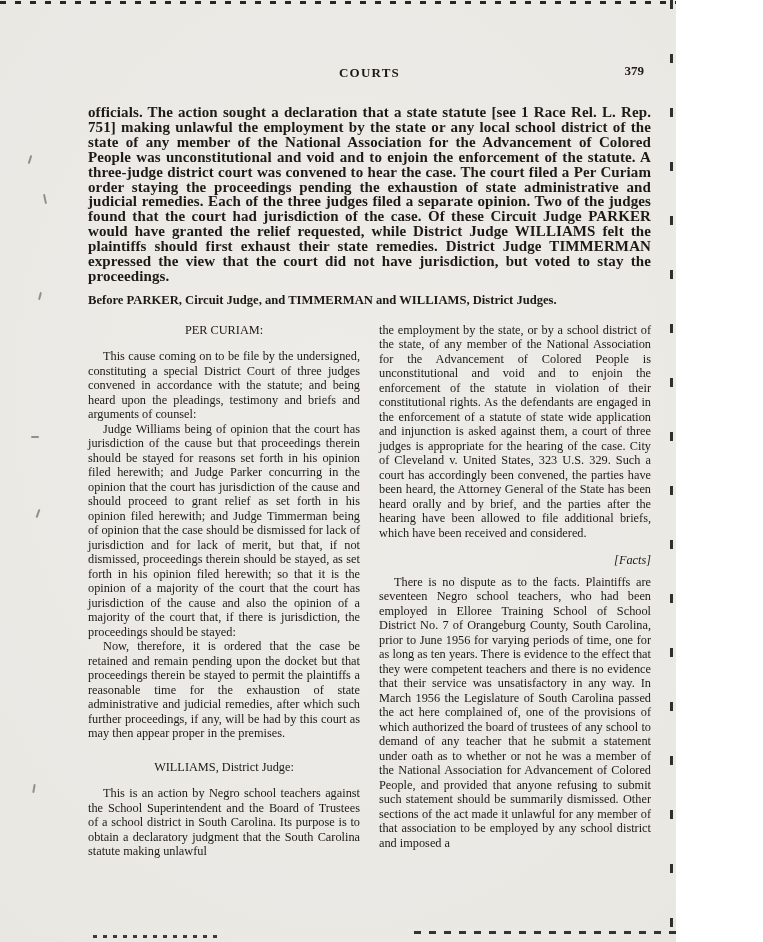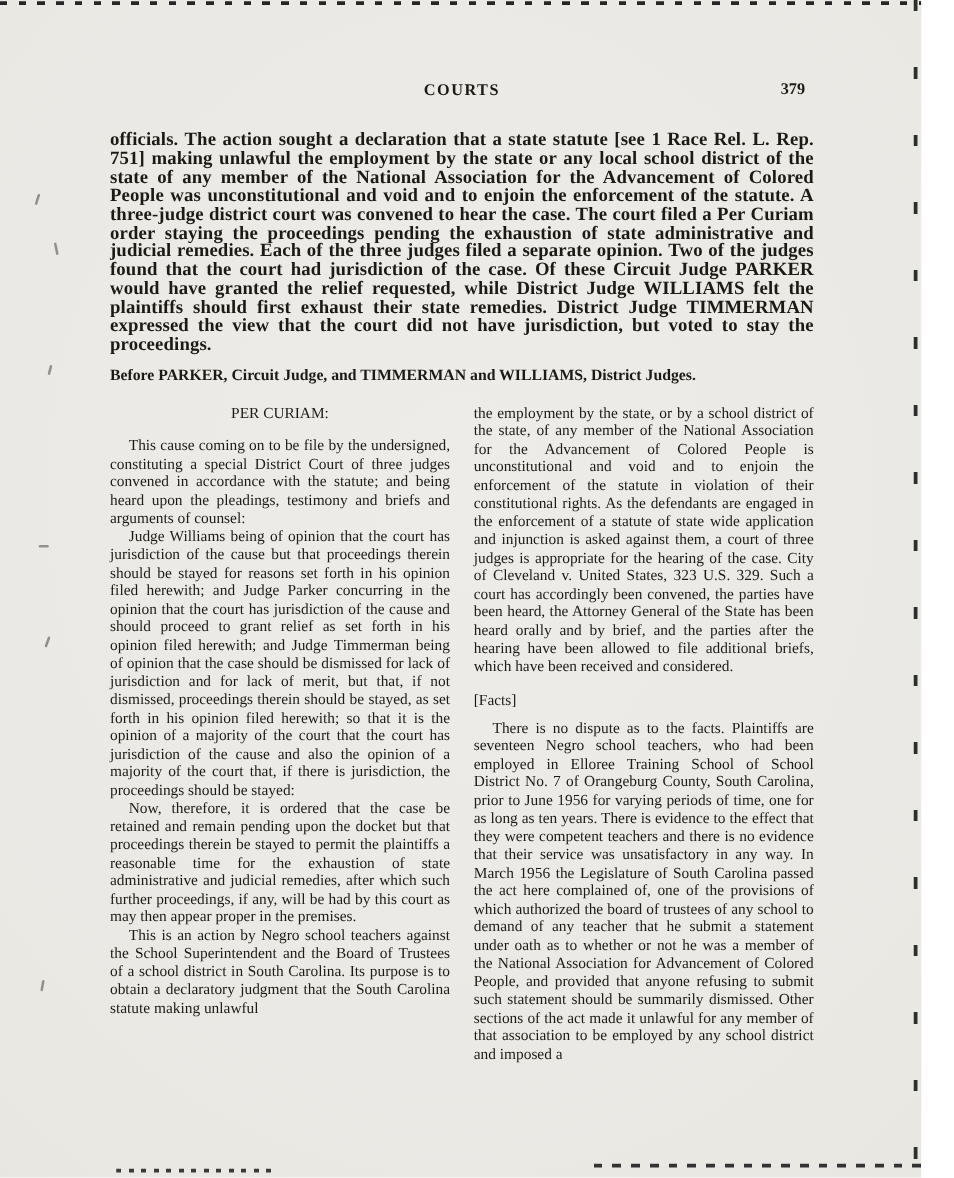--- a/index.html
+++ b/index.html
@@ -4,21 +4,21 @@
 <style>
   html, body { margin: 0; padding: 0; }
   body {
     width: 763px; height: 942px;
     font-family: "Liberation Serif", "DejaVu Serif", serif;
     --paper: #eae8e3;
     --ink: #1d1a14;
   }
   .scan {
     position: relative;
-    width: 737px; height: 942px;
+    width: 676px; height: 942px;
     overflow: hidden;
     background: radial-gradient(130% 120% at 50% 42%, #edece8 0%, var(--paper) 55%, #dfddd7 100%);
     color: var(--ink);
   }
   
   .edge-top {
     position: absolute; top: 1px; left: 0; width: 100%; height: 3px;
     background: repeating-linear-gradient(90deg, #262626 0 6px, transparent 6px 15px);
   }
   .edge-right {
@@ -63,21 +63,21 @@
 
   .before-line { margin: 9px 0 0 0; font-size: 12.6px; line-height: 15px; font-weight: bold; }
 
   .cols { display: flex; gap: 19px; margin-top: 15px; }
   .col { width: 272px; font-size: 12.3px; line-height: 14.5px; text-align: justify; hyphens: auto; }
   .col p { margin: 0; }
   .col p.para { text-indent: 15px; }
   .col p.para.no-indent { text-indent: 0; }
   .col p.heading { margin: 0 0 12px 0; text-align: center; text-indent: 0; }
   .col p.heading.spaced { margin-top: 19px; }
-  .col p.subheading { margin: 13px 0 7px 0; text-align: left; }
+  .col p.subheading { margin: 13px 0 7px 0; font-style: italic; text-align: right; }
 </style>
 </head>
 <body style="--paper: #eae8e3; --ink: #1d1a14;">
 
 <div class="scan">
 
   <div class="edge-top"></div>
   <div class="edge-right"></div>
   <div class="edge-bottom-left"></div>
   <div class="edge-bottom-right"></div>
@@ -100,20 +100,21 @@
 
     <p class="before-line">Before PARKER, Circuit Judge, and TIMMERMAN and WILLIAMS, District Judges.</p>
 
     <div class="cols">
 
       <div class="col">
         <p class="heading">PER CURIAM:</p>
         <p class="para">This cause coming on to be file by the undersigned, constituting a special District Court of three judges convened in accordance with the statute; and being heard upon the pleadings, testimony and briefs and arguments of counsel:</p>
         <p class="para">Judge Williams being of opinion that the court has jurisdiction of the cause but that proceedings therein should be stayed for reasons set forth in his opinion filed herewith; and Judge Parker concurring in the opinion that the court has jurisdiction of the cause and should proceed to grant relief as set forth in his opinion filed herewith; and Judge Timmerman being of opinion that the case should be dismissed for lack of jurisdiction and for lack of merit, but that, if not dismissed, proceedings therein should be stayed, as set forth in his opinion filed herewith; so that it is the opinion of a majority of the court that the court has jurisdiction of the cause and also the opinion of a majority of the court that, if there is jurisdiction, the proceedings should be stayed:</p>
         <p class="para">Now, therefore, it is ordered that the case be retained and remain pending upon the docket but that proceedings therein be stayed to permit the plaintiffs a reasonable time for the exhaustion of state administrative and judicial remedies, after which such further proceedings, if any, will be had by this court as may then appear proper in the premises.</p>
+        <p class="heading spaced">WILLIAMS, District Judge:</p>
         <p class="para">This is an action by Negro school teachers against the School Superintendent and the Board of Trustees of a school district in South Carolina. Its purpose is to obtain a declaratory judgment that the South Carolina statute making unlawful</p>
       </div>
 
       <div class="col">
         <p class="para no-indent">the employment by the state, or by a school district of the state, of any member of the National Association for the Advancement of Colored People is unconstitutional and void and to enjoin the enforcement of the statute in violation of their constitutional rights.  As the defendants are engaged in the enforcement of a statute of state wide application and injunction is asked against them, a court of three judges is appropriate for the hearing of the case.  City of Cleveland v. United States, 323 U.S. 329.  Such a court has accordingly been convened, the parties have been heard, the Attorney General of the State has been heard orally and by brief, and the parties after the hearing have been allowed to file additional briefs, which have been received and considered.</p>
         <p class="subheading">[Facts]</p>
         <p class="para">There is no dispute as to the facts.  Plaintiffs are seventeen Negro school teachers, who had been employed in Elloree Training School of School District No. 7 of Orangeburg County, South Carolina, prior to June 1956 for varying periods of time, one for as long as ten years. There is evidence to the effect that they were competent teachers and there is no evidence that their service was unsatisfactory in any way. In March 1956 the Legislature of South Carolina passed the act here complained of, one of the provisions of which authorized the board of trustees of any school to demand of any teacher that he submit a statement under oath as to whether or not he was a member of the National Association for Advancement of Colored People, and provided that anyone refusing to submit such statement should be summarily dismissed.  Other sections of the act made it unlawful for any member of that association to be employed by any school district and imposed a</p>
       </div>
 
     </div>

